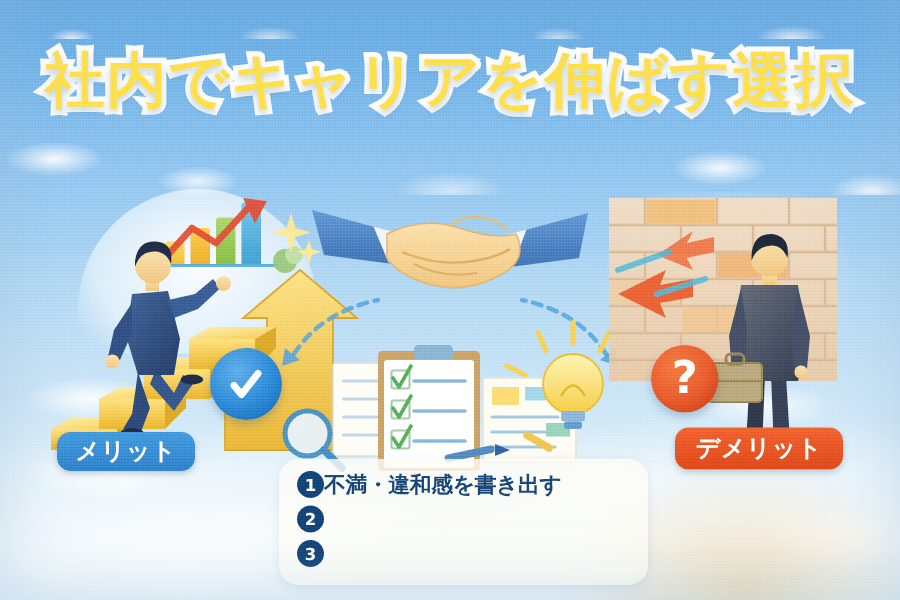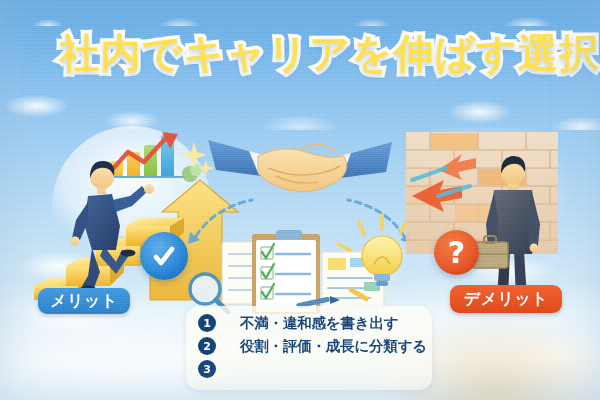--- a/index.html
+++ b/index.html
@@ -46,21 +46,21 @@
       repeating-linear-gradient(0deg, rgba(255,255,255,.30) 0 1px, rgba(0,0,0,0) 1px 2px),
       repeating-linear-gradient(90deg, rgba(255,255,255,.22) 0 1px, rgba(0,0,0,0) 1px 2px),
       repeating-linear-gradient(45deg, rgba(120,160,200,.16) 0 2px, rgba(0,0,0,0) 2px 4px);}
   .vign{position:absolute;inset:0;pointer-events:none;
     box-shadow:inset 0 0 46px rgba(150,185,215,.40);}
   
   .sand{position:absolute;right:0;bottom:0;width:260px;height:150px;
     background:radial-gradient(70% 80% at 60% 95%, rgba(224,196,140,.55), rgba(224,196,140,0) 70%);}
 
   
-  .title{position:absolute;left:0;right:0;top:26px;text-align:right;
+  .title{position:absolute;left:0;right:0;top:26px;text-align:center;
     font-size:40px;font-weight:bold;letter-spacing:1px;color:#FFDE45;
     font-family:"DejaVu Sans","Liberation Sans",sans-serif;
     -webkit-text-stroke:7px #ffffff;paint-order:stroke fill;
     text-shadow:0 3px 5px rgba(60,110,160,.35);white-space:nowrap;}
 
   
   .archL{position:absolute;left:52px;top:126px;width:160px;height:110px;
     border-radius:80px 80px 12px 12px;
     background:radial-gradient(60% 70% at 50% 45%, rgba(255,255,255,.97), rgba(255,255,255,.55) 72%, rgba(255,255,255,0) 100%);}
   .archR{position:absolute;left:398px;top:128px;width:175px;height:150px;
@@ -100,21 +100,21 @@
 
   
   .listpanel{position:absolute;left:186px;top:306px;width:246px;height:84px;
     border-radius:13px;background:rgba(252,252,245,.80);
     box-shadow:0 2px 7px rgba(90,130,170,.18);}
   .lrow{position:absolute;left:12px;display:flex;align-items:center;height:22px;}
   .lrow.r1{top:6px;} .lrow.r2{top:29px;} .lrow.r3{top:52px;}
   .lnum{width:18px;height:18px;border-radius:50%;background:#123E6E;color:#fff;
     font-size:11px;font-weight:bold;display:flex;align-items:center;justify-content:center;
     font-family:"DejaVu Sans","Liberation Sans",sans-serif;flex:0 0 auto;}
-  .ltxt{margin-left:24px;font-size:14.5px;font-weight:bold;color:#17406E;
+  .ltxt{margin-left:0;font-size:14.5px;font-weight:bold;color:#17406E;
     font-family:"DejaVu Sans","Liberation Sans",sans-serif;white-space:nowrap;letter-spacing:-.2px;}
   
 </style>
 </head>
 <body>
 
 <div id="stage">
 
   <div class="sky"></div>
   <div class="cloudband cb1"></div>
@@ -399,21 +399,20 @@
   <div class="badge badge-demerit">デメリット</div>
   <div class="badge badge-merit">メリット</div>
 
   <div class="listpanel">
     <div class="lrow r1">
       <div class="lnum">1</div>
       <div class="ltxt">不満・違和感を書き出す</div>
     </div>
     <div class="lrow r2">
       <div class="lnum">2</div>
-      <div class="ltxt">役割・評価・成長に分類する</div>
     </div>
     <div class="lrow r3">
       <div class="lnum">3</div>
     </div>
   </div>
 
   <div class="grain"></div>
   <div class="vign"></div>
 </div>
 

